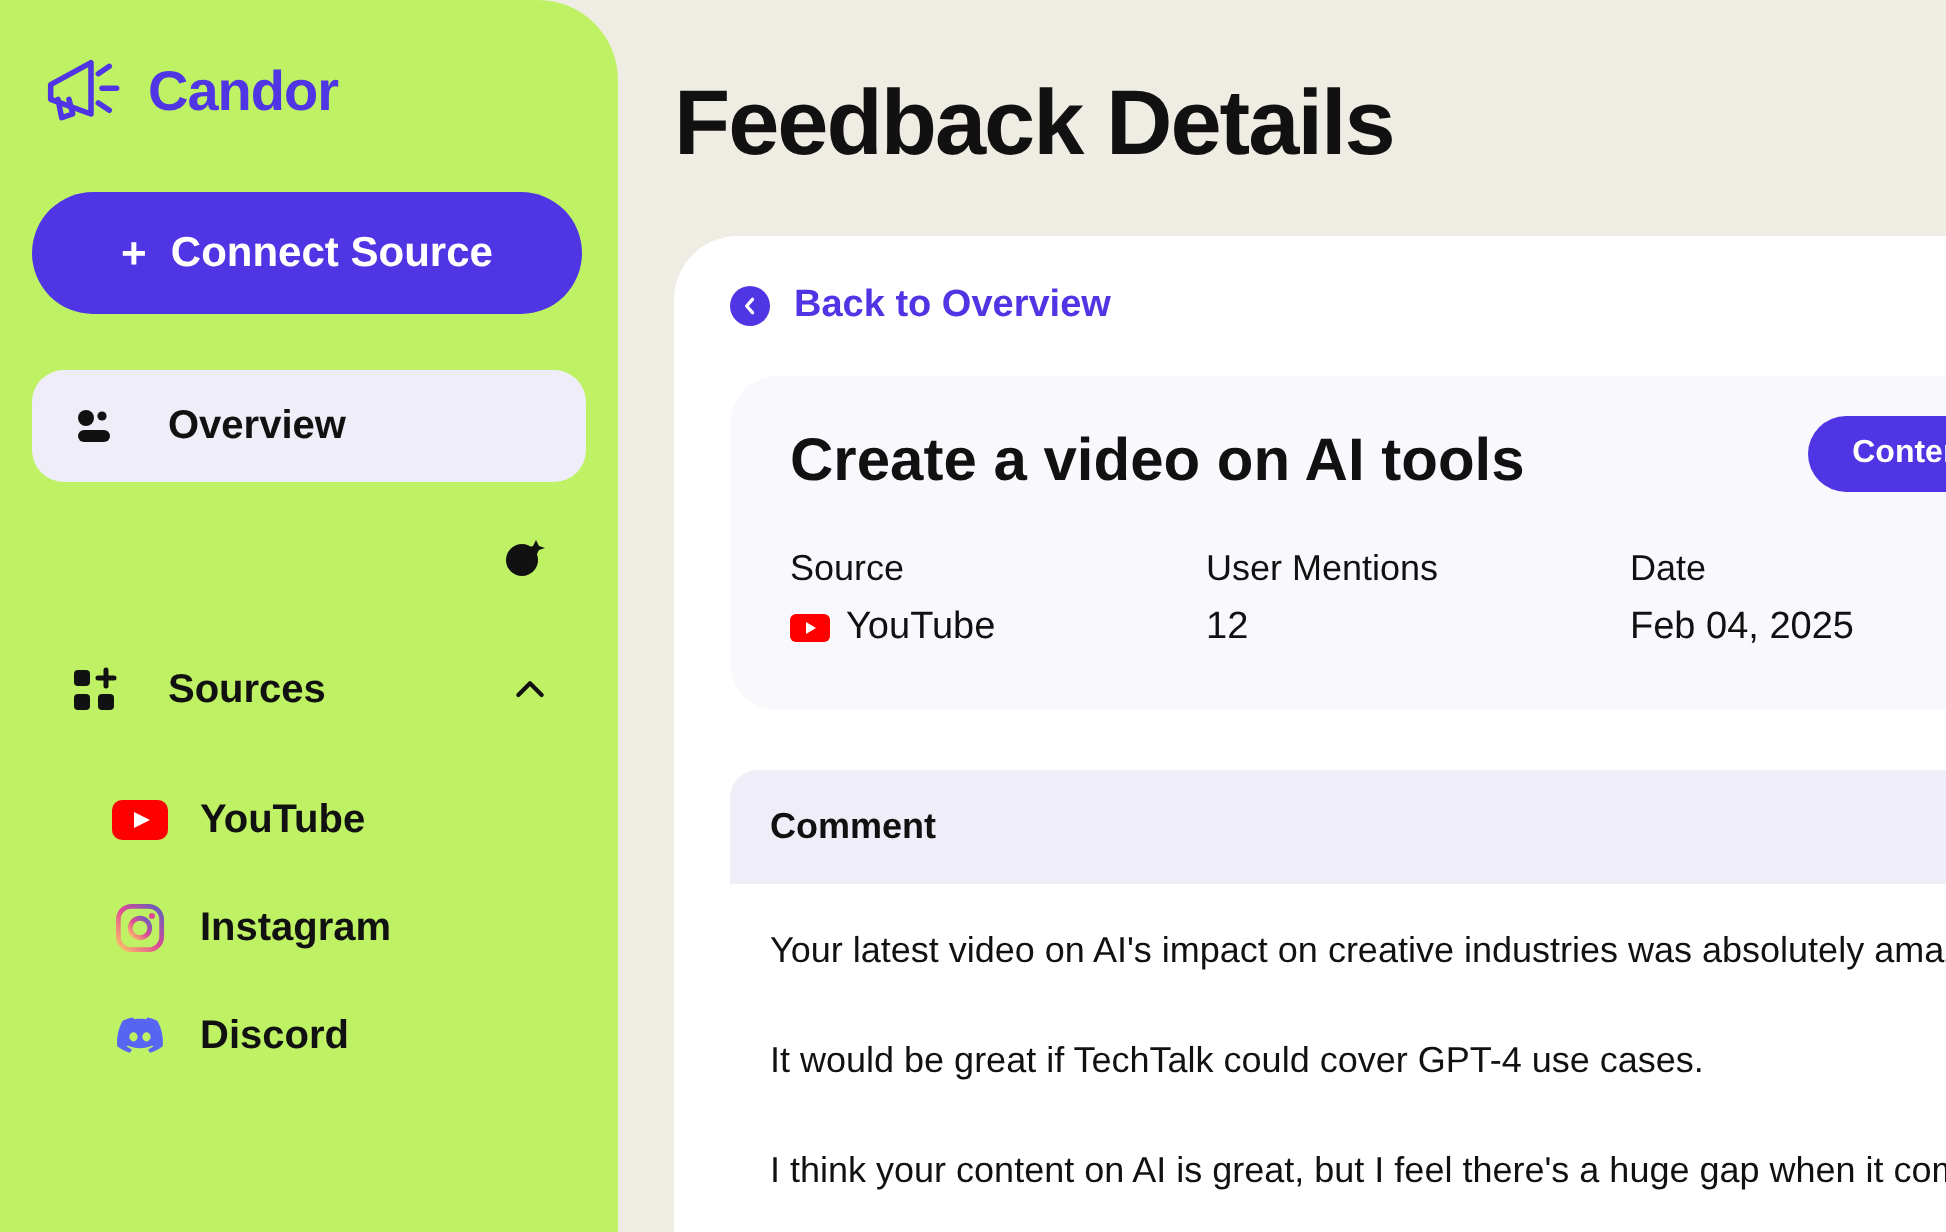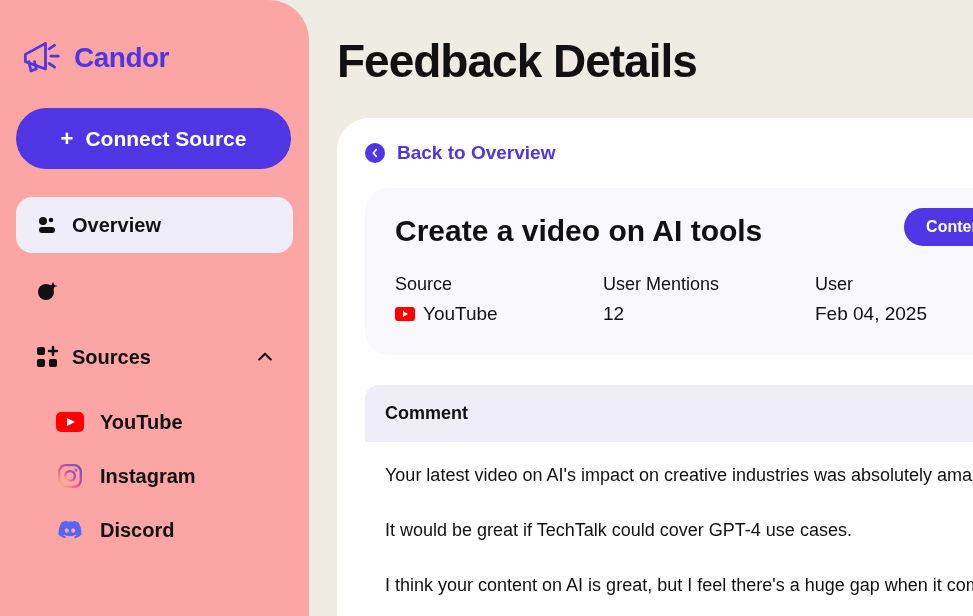--- a/index.html
+++ b/index.html
@@ -3,23 +3,23 @@
 <meta charset="utf-8">
 <style>
   * { box-sizing: border-box; margin: 0; padding: 0; }
   html, body { width: 973px; height: 616px; overflow: hidden; font-family: -apple-system, BlinkMacSystemFont, "Segoe UI", Helvetica, Arial, sans-serif; }
   body { display: flex; background: #efede3; }
 
   
   .sidebar {
     width: 309px;
     height: 616px;
-    background: #fca5a5;
+    background: #bef264;
     border-top-right-radius: 40px;
-    padding: 36px 16px 0 16px;
+    padding: 24px 16px 0 16px;
     flex-shrink: 0;
   }
   .logo-row {
     display: flex;
     align-items: center;
     gap: 12px;
     padding-left: 2px;
     margin-bottom: 28px;
   }
   .logo-icon { width: 44px; height: 44px; }
@@ -40,29 +40,30 @@
     font-weight: 700;
     cursor: pointer;
     margin-bottom: 28px;
   }
   .plus-icon { font-size: 22px; font-weight: 700; line-height: 1; }
 
   .nav-list { list-style: none; }
   .nav-item {
     display: flex;
     align-items: center;
-    gap: 12px;
+    gap: 24px;
     height: 56px;
     padding: 0 18px;
     border-radius: 16px;
     font-size: 20px;
     font-weight: 700;
     color: #111;
     cursor: pointer;
     margin-bottom: 10px;
+    justify-content: flex-end;
   }
   .nav-item.active { background: #eeedf8; }
   .nav-icon { width: 26px; height: 26px; display: flex; align-items: center; justify-content: center; flex-shrink: 0; }
   .nav-label { flex: 1; }
   .chevron { width: 20px; height: 20px; }
 
   .source-list { list-style: none; padding-left: 40px; }
   .source-item {
     display: flex;
     align-items: center;
@@ -270,21 +271,21 @@
           <span class="meta-value">
             <span class="yt-mini"></span>
             <span>YouTube</span>
           </span>
         </div>
         <div class="meta-col c2">
           <span class="meta-label">User Mentions</span>
           <span class="meta-value">12</span>
         </div>
         <div class="meta-col">
-          <span class="meta-label">User</span>
+          <span class="meta-label">Date</span>
           <span class="meta-value">Feb 04, 2025</span>
         </div>
       </div>
     </div>
 
     <div class="comment-header">Comment</div>
     <div class="comments">
       <div class="comment-row">Your latest video on AI's impact on creative industries was absolutely amazing.</div>
       <div class="comment-row">It would be great if TechTalk could cover GPT-4 use cases.</div>
       <div class="comment-row">I think your content on AI is great, but I feel there's a huge gap when it comes</div>

